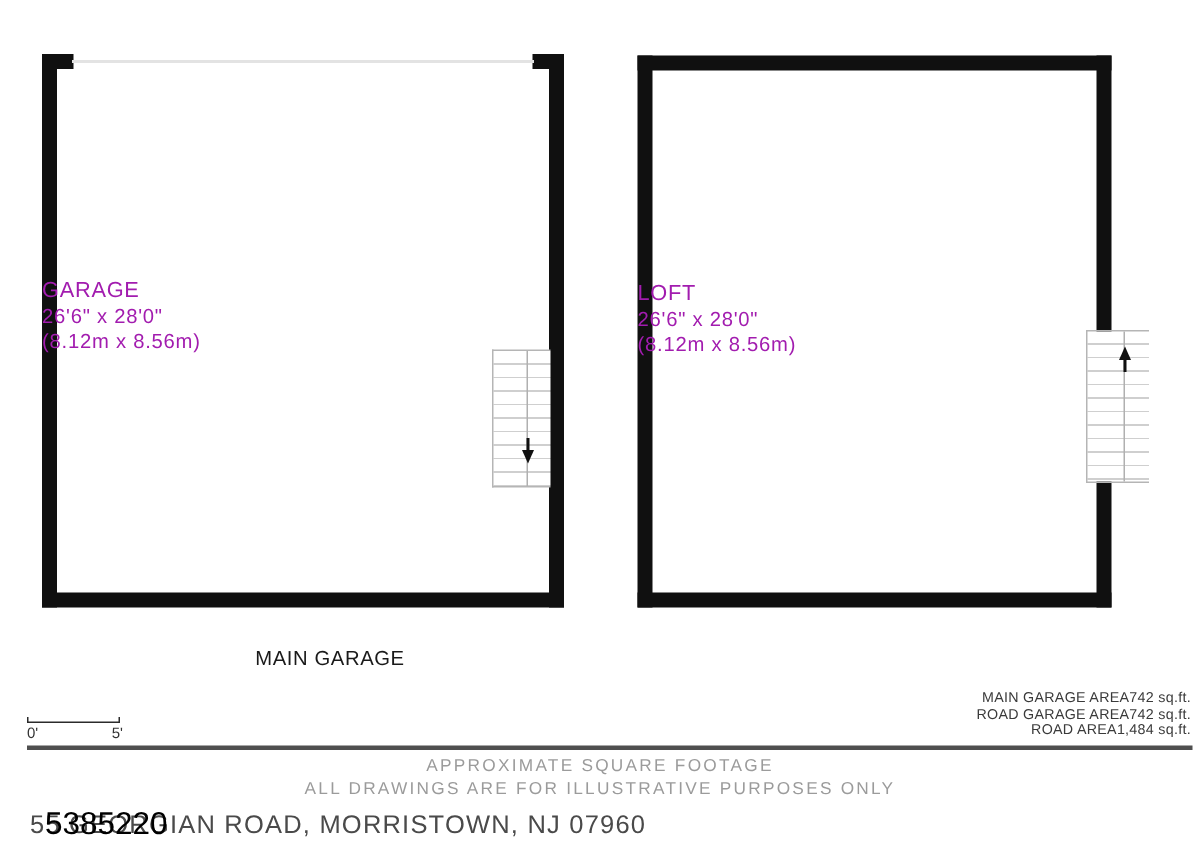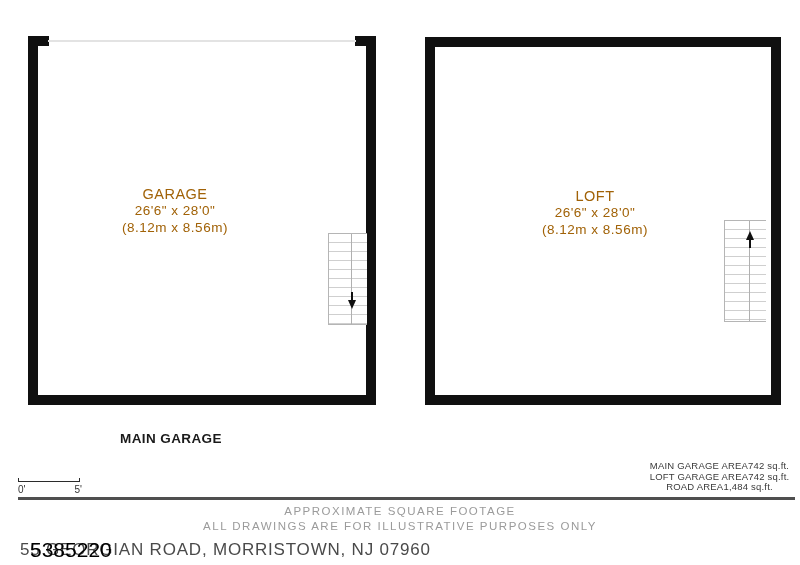--- a/index.html
+++ b/index.html
@@ -3,31 +3,31 @@
 <meta charset="utf-8">
 <style>
   html,body{margin:0;padding:0;background:#fff;}
   .canvas{
     position:relative;width:800px;height:565px;background:#ffffff;
     font-family:"Liberation Sans", sans-serif;overflow:hidden;
   }
   
   .plan{position:absolute;background:#fff;}
   .plan-main{left:28px;top:36px;width:348px;height:369px;}
-  .plan-loft{left:425px;top:37px;width:316px;height:368px;padding-left:40px;}
+  .plan-loft{left:425px;top:37px;width:316px;height:368px;}
   .wall{position:absolute;background:#101010;}
   .wall-left{left:0;top:0;width:10px;height:100%;}
   .wall-right{right:0;top:0;width:10px;height:100%;}
   .wall-bottom{left:0;bottom:0;width:100%;height:10px;}
   .wall-top{left:0;top:0;width:100%;height:10px;}
   .stub-left{left:0;top:0;width:21px;height:10px;}
   .stub-right{right:0;top:0;width:21px;height:10px;}
   .opening-line{position:absolute;left:20px;right:20px;top:4px;height:2px;background:#e3e3e3;}
   
-  .room-text{position:absolute;text-align:center;color:#a16207;letter-spacing:0.5px;}
+  .room-text{position:absolute;text-align:left;color:#a21caf;letter-spacing:0.5px;}
   .room-text .room-name{font-size:14.5px;line-height:17px;}
   .room-text .room-dims{font-size:13.5px;line-height:16.5px;}
   .plan-main .room-text{left:0;top:150px;width:294px;}
   .plan-loft .room-text{left:0;top:151px;width:340px;}
   
   .stair{
     position:absolute;border:1px solid #b5b5b5;border-right:none;
     background:repeating-linear-gradient(to bottom,#ffffff 0 8px,#cfcfcf 8px 9px);
   }
   .plan-main .stair{left:300px;top:197px;width:38px;height:90px;}
@@ -35,36 +35,36 @@
   .stair-divider{position:absolute;top:0;bottom:0;width:1px;background:#b0b0b0;}
   .plan-main .stair-divider{left:22px;}
   .plan-loft .stair-divider{left:24px;}
   .stair-arrow{position:absolute;width:7px;display:flex;flex-direction:column;align-items:center;}
   .plan-main .stair-arrow{left:19px;top:58px;}
   .plan-loft .stair-arrow{left:21px;top:10px;}
   .arrow-stem{width:2px;height:8px;background:#101010;}
   .arrow-head-down{width:0;height:0;border-left:4px solid transparent;border-right:4px solid transparent;border-top:9px solid #101010;}
   .arrow-head-up{width:0;height:0;border-left:4px solid transparent;border-right:4px solid transparent;border-bottom:9px solid #101010;}
   
-  .caption{position:absolute;width:200px;text-align:left;font-size:13.5px;font-weight:bold;color:#1a1a1a;letter-spacing:0.4px;}
+  .caption{position:absolute;width:200px;text-align:center;font-size:13.5px;font-weight:normal;color:#1a1a1a;letter-spacing:0.4px;}
   .caption-main{left:120px;top:431px;}
   .caption-loft{left:512px;top:431px;}
   
   .scalebar{position:absolute;left:18px;top:476px;width:62px;height:20px;}
   .scalebar-line{position:absolute;left:0;right:0;top:5px;height:1px;background:#2b2b2b;}
   .scalebar-tick{position:absolute;top:2px;width:1px;height:4px;background:#2b2b2b;}
   .tick-start{left:0;}
   .tick-end{right:0;}
   .scalebar-label{position:absolute;top:8px;font-size:10px;color:#333;}
   .label-start{left:0;}
   .label-end{right:-2px;}
   
   .divider{position:absolute;left:18px;top:497px;width:777px;height:3px;background:#4f4f4f;}
   .area-table{position:absolute;left:645px;top:461px;width:149px;font-size:9.5px;color:#3a3a3a;letter-spacing:0.2px;}
-  .area-row{display:flex;justify-content:center;line-height:10.5px;}
+  .area-row{display:flex;justify-content:flex-end;line-height:10.5px;}
   .disclaimer-line{position:absolute;left:0;width:800px;text-align:center;font-size:11.5px;color:#9b9b9b;letter-spacing:1.5px;}
   .disclaimer-1{top:505px;}
   .disclaimer-2{top:520px;}
   .address{position:absolute;left:20px;top:540px;font-size:17px;color:#4a4a4a;letter-spacing:0.8px;z-index:1;}
   .listing-number{position:absolute;left:2px;top:538px;font-size:21px;color:#000;z-index:2;margin-left:28px;}
 </style>
 </head>
 <body>
 
 <div class="canvas">
@@ -122,21 +122,21 @@
     <div class="scalebar-label label-start">0'</div>
     <div class="scalebar-label label-end">5'</div>
   </div>
 
   <div class="area-table">
     <div class="area-row">
       <span>MAIN GARAGE AREA</span>
       <span>742 sq.ft.</span>
     </div>
     <div class="area-row">
-      <span>LOFT GARAGE  AREA</span>
+      <span>ROAD GARAGE  AREA</span>
       <span>742 sq.ft.</span>
     </div>
     <div class="area-row">
       <span>ROAD AREA</span>
       <span>1,484 sq.ft.</span>
     </div>
   </div>
 
   <div class="divider"></div>
 

